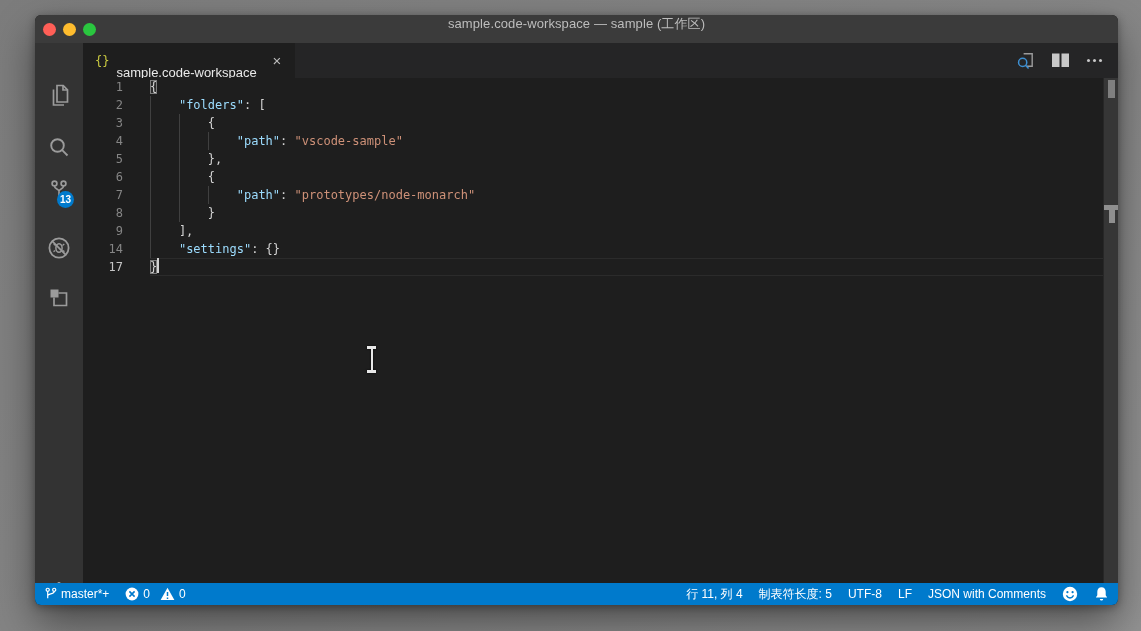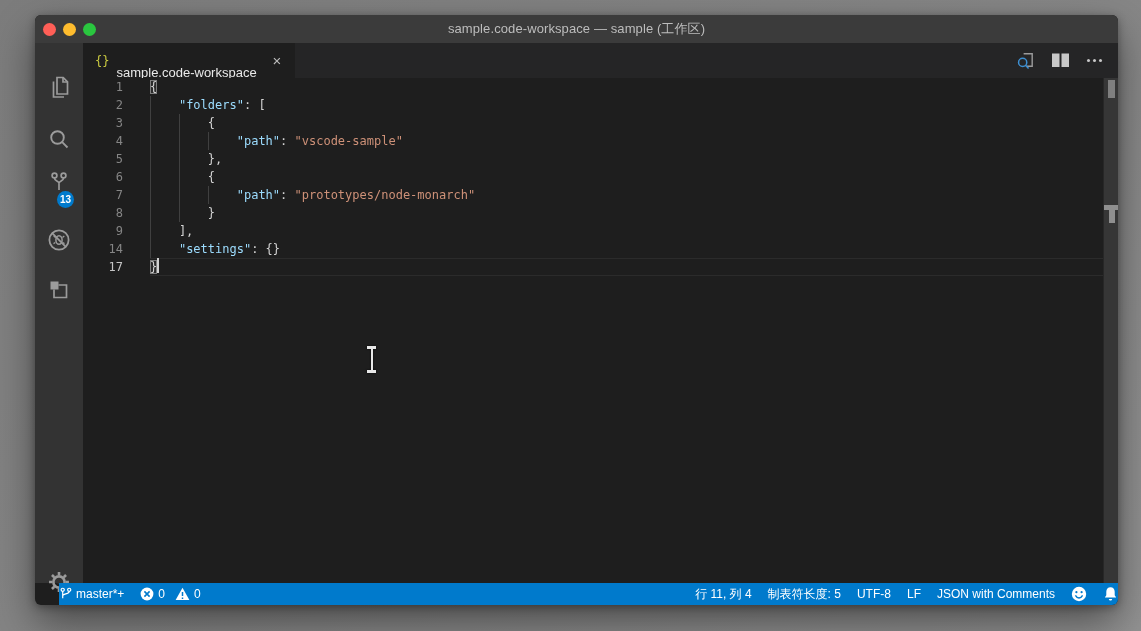--- a/index.html
+++ b/index.html
@@ -8,31 +8,31 @@
 
   .desktop{ position:relative; width:1141px; height:631px;
     background:linear-gradient(145deg,#7c7c7c 0%,#868686 55%,#929292 100%); }
 
   .window{ position:absolute; left:35px; top:15px; width:1083px; height:590px;
     border-radius:6px; overflow:hidden; background:#1e1e1e;
     box-shadow:0 18px 40px rgba(0,0,0,.45), 0 2px 8px rgba(0,0,0,.35); }
 
   
   .titlebar{ position:absolute; left:0; top:0; right:0; height:28px; background:#3b3b3b;
-    display:flex; align-items:center; justify-content:center; }
+    display:flex; align-items:flex-start; justify-content:center; }
   .titlebar .title{ font-size:13px; color:#bdbdbd; letter-spacing:.1px; }
   .light{ position:absolute; top:7.5px; width:13px; height:13px; border-radius:50%; }
   .light.red{ left:8px;  background:#ff5f57; }
   .light.yellow{ left:28px; background:#febc2e; }
   .light.green{ left:48px; background:#2ac63f; }
 
   
   .activitybar{ position:absolute; left:0; top:28px; width:48px; bottom:22px; background:#333333; }
   .ab-item{ position:absolute; left:0; width:48px; height:36px;
-    display:flex; align-items:flex-start; justify-content:center; cursor:pointer; }
+    display:flex; align-items:flex-end; justify-content:center; cursor:pointer; }
   .ab-item svg{ display:block; }
   .badge{ position:absolute; left:22px; top:22px; min-width:17px; height:17px; padding:0 3px;
     background:#007acc; color:#fff; border-radius:9px; font-size:10px; line-height:17px;
     text-align:center; font-weight:bold; }
 
   
   .tabbar{ position:absolute; left:48px; top:28px; right:0; height:35px; background:#252526;
     display:flex; align-items:stretch; }
   .tab{ width:212px; background:#1e1e1e; display:flex; align-items:center; gap:7px;
     padding:0 10px 0 12px; cursor:pointer; }
@@ -69,21 +69,21 @@
   
   .ibeam{ position:absolute; left:282px; top:268px; width:13px; height:27px;
     filter:drop-shadow(0 0 1px rgba(0,0,0,.8)); pointer-events:none; }
   .ibeam i{ position:absolute; background:#e8e8e8; }
   .ibeam .cap-t{ left:2px; top:0; width:9px; height:3px; }
   .ibeam .cap-b{ left:2px; bottom:0; width:9px; height:3px; }
   .ibeam .stem{ left:5.5px; top:2px; width:2px; height:23px; }
 
   
   .statusbar{ position:absolute; left:0; right:0; bottom:0; height:22px; background:#007acc;
-    color:#fff; font-size:12px; display:flex; align-items:center; padding:0 0;margin-left:24px; }
+    color:#fff; font-size:12px; display:flex; align-items:center; padding:0 9px; }
   .sb-left{ display:flex; align-items:center; gap:16px; }
   .sb-right{ margin-left:auto; display:flex; align-items:center; gap:16px; }
   .sb-item{ display:flex; align-items:center; gap:4px; cursor:pointer; white-space:nowrap; }
   .sb-item svg{ display:block; }
 </style>
 </head>
 <body>
 
 <div class="desktop">
   <div class="window">

